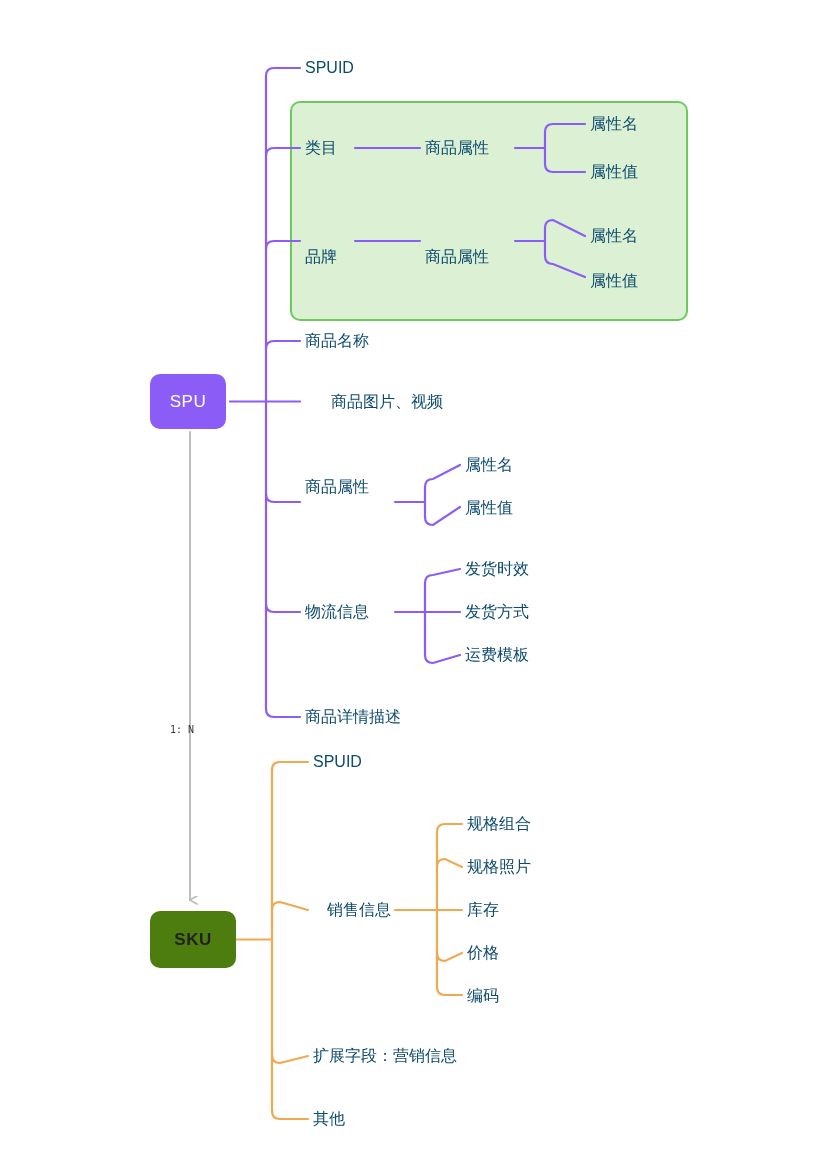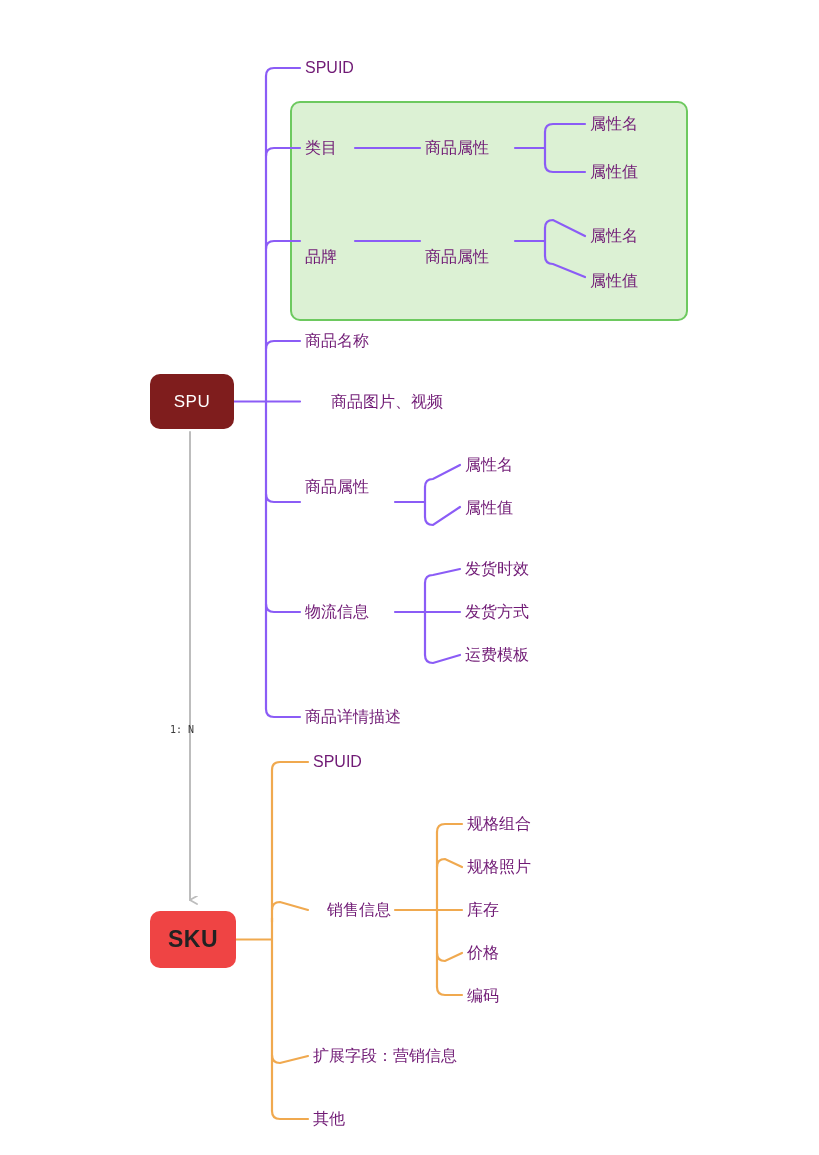--- a/index.html
+++ b/index.html
@@ -8,40 +8,40 @@
     font-family:"Liberation Sans","DejaVu Sans",sans-serif;
     color:#333333;
   }
   #canvas{position:absolute;left:0;top:0;width:819px;height:1155px;}
   svg.wires{position:absolute;left:0;top:0;width:819px;height:1155px;pointer-events:none;}
 
   .node{
     position:absolute;
     font-size:16px;
     line-height:1;
-    color:#701a75;
+    color:#0c4a6e;
     white-space:nowrap;
     transform:translateY(-50%);
   }
   .node.cjk{font-family:"DejaVu Sans","Liberation Sans",sans-serif;font-size:16px;}
 
   .rootbox{
     position:absolute;
     border-radius:10px;
     display:flex;align-items:center;justify-content:center;
     white-space:nowrap;
     letter-spacing:0.5px;
   }
   .rootbox.spu{
-    left:150px;top:374px;width:84px;height:55px;
-    background:#7f1d1d;color:#ffffff;font-size:17px;font-weight:400;
+    left:150px;top:374px;width:76px;height:55px;
+    background:#8b5cf6;color:#ffffff;font-size:17px;font-weight:400;
   }
   .rootbox.sku{
     left:150px;top:911px;width:86px;height:57px;
-    background:#ef4444;color:#222222;font-size:23px;font-weight:bold;
+    background:#4d7c0f;color:#222222;font-size:17px;font-weight:bold;
   }
 
   .greenbox{
     position:absolute;
     left:290px;top:101px;width:398px;height:220px;
     background:#dcf1d4;border:2px solid #6dc95f;border-radius:10px;
     box-sizing:border-box;
   }
 
   .relation-label{

